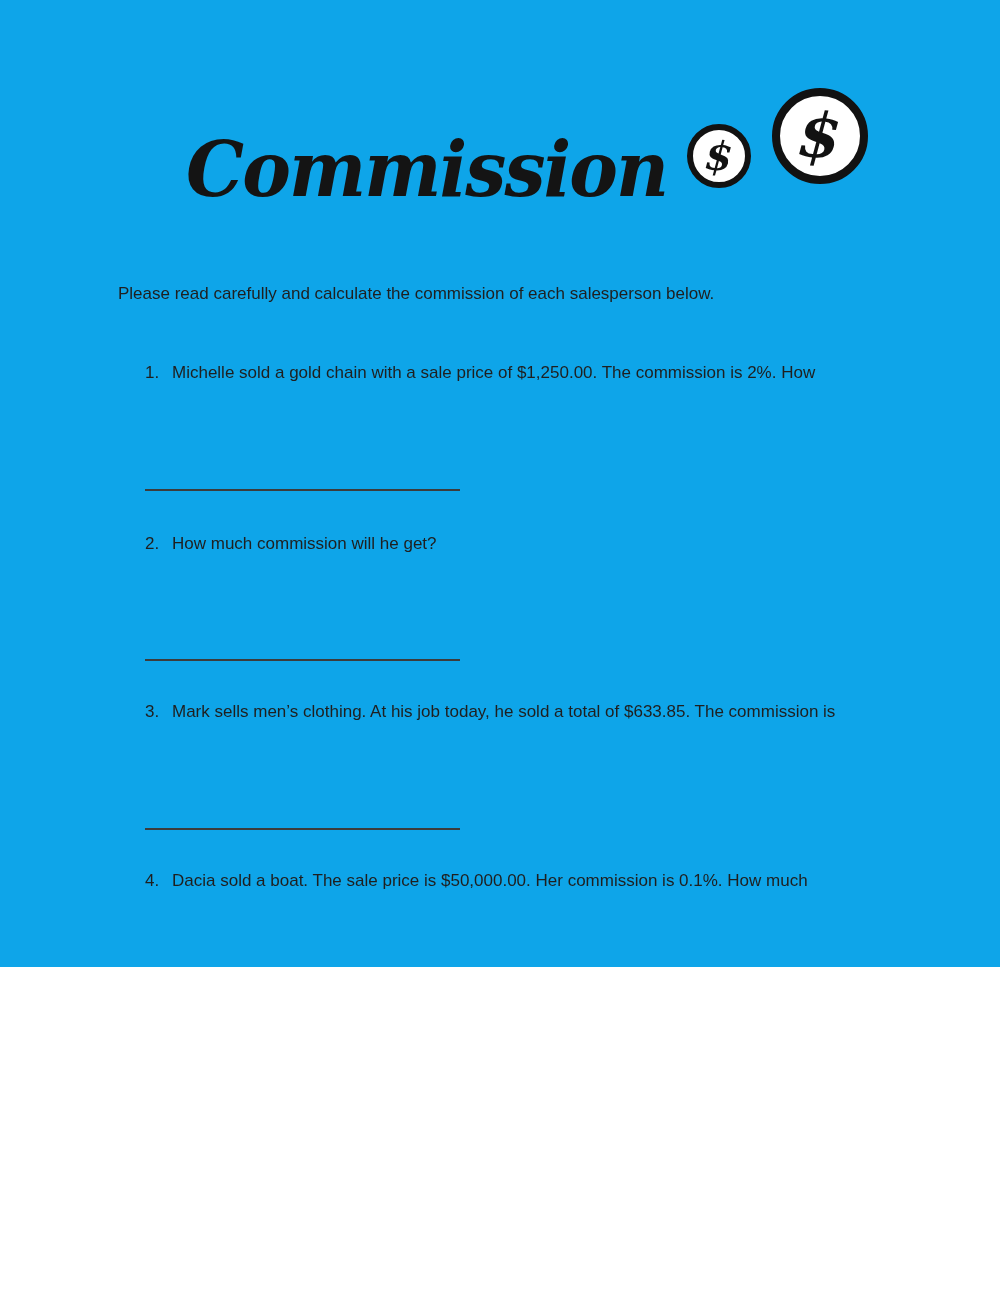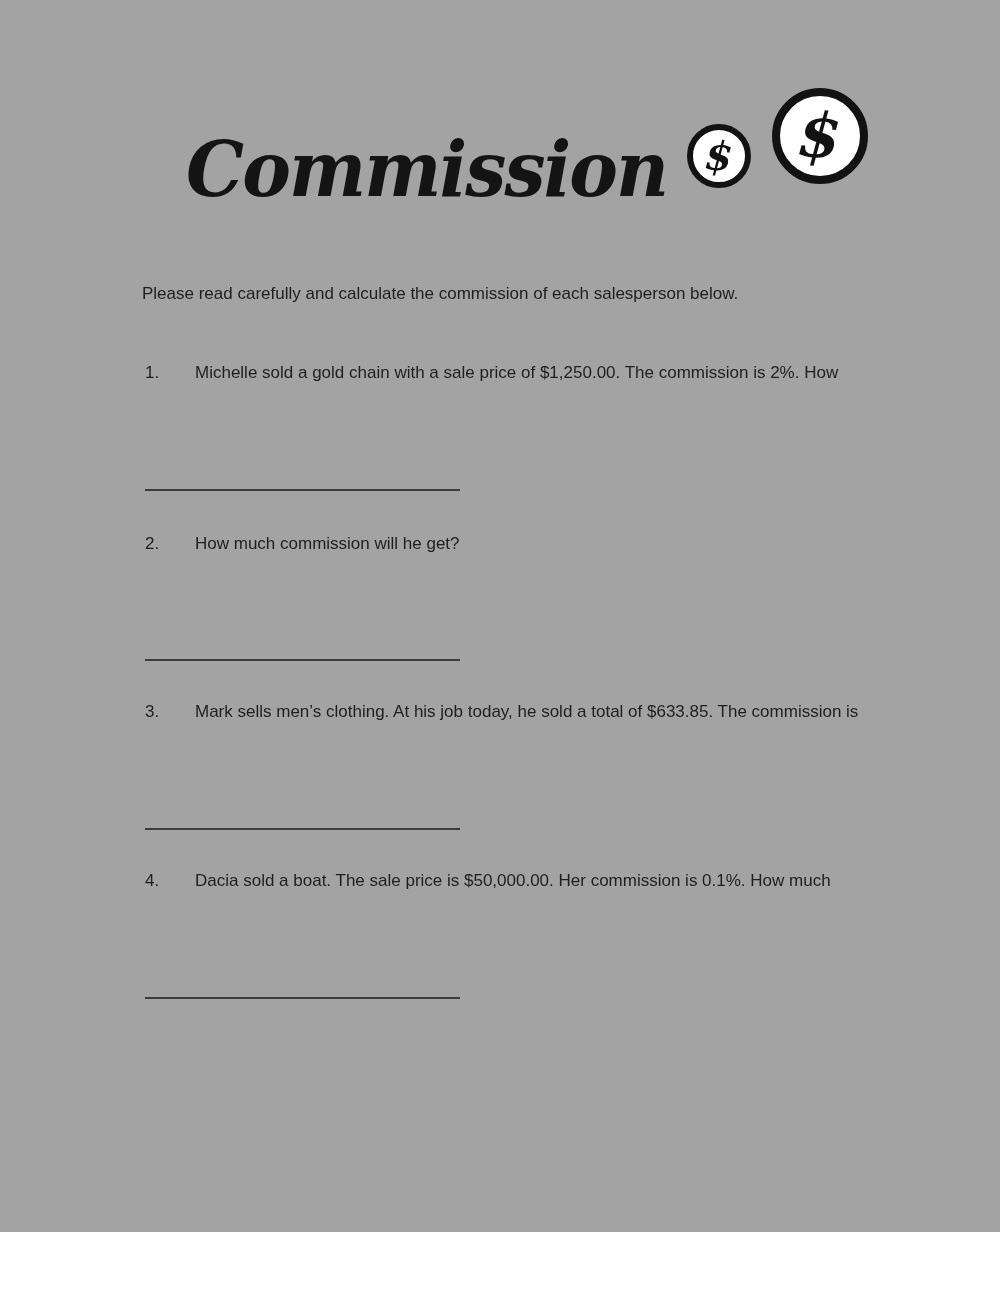--- a/index.html
+++ b/index.html
@@ -2,22 +2,22 @@
 <html><head>
 <meta charset="utf-8">
 <style>
   * { margin: 0; padding: 0; box-sizing: border-box; }
   html, body { background: #ffffff; }
   body { font-family: "Liberation Sans", sans-serif; }
 
   .page {
     position: relative;
     width: 1000px;
-    height: 1232px;
-    background: #a3a3a3;
+    height: 967px;
+    background: #0ea5e9;
     color: #1f1f1f;
     overflow: hidden;
   }
 
   .title {
     position: absolute;
     left: 186px;
     top: 128px;
     font-family: "DejaVu Serif", serif;
     font-style: italic;
@@ -60,36 +60,35 @@
   .coin-small .dollar { font-size: 40px; }
   .coin-large .dollar { font-size: 62px; }
 
   .instruction {
     position: absolute;
     left: 118px;
     top: 284px;
     font-size: 17px;
     color: #1f1f1f;
     white-space: nowrap;
-    margin-left: 24px;
   }
 
   .question {
     position: absolute;
     left: 145px;
     width: 780px;
   }
   .q-num {
     position: absolute;
     left: 0;
     top: 0;
     line-height: 47px;
     font-size: 17px;
   }
-  .q-text { margin-left: 50px; }
+  .q-text { margin-left: 27px; }
   .q-line {
     line-height: 47px;
     font-size: 17px;
     white-space: nowrap;
   }
 
   .answer-line {
     position: absolute;
     left: 145px;
     width: 315px;

